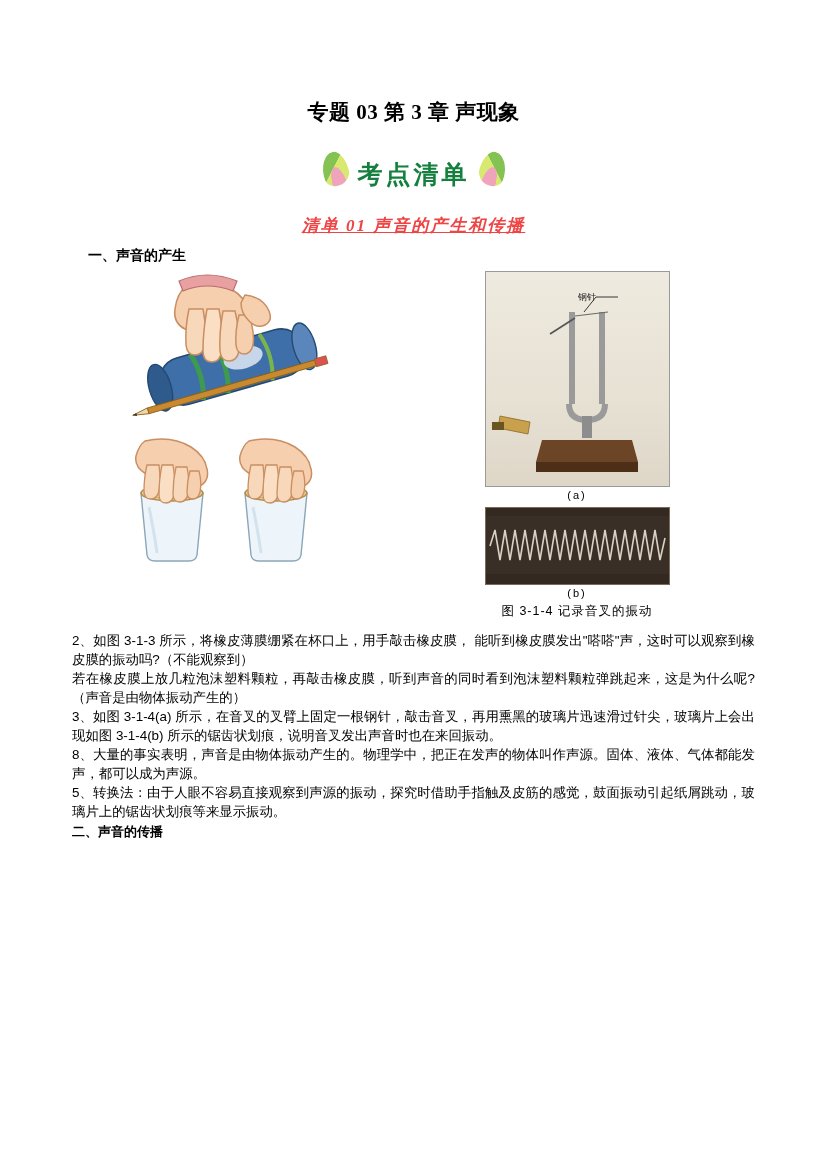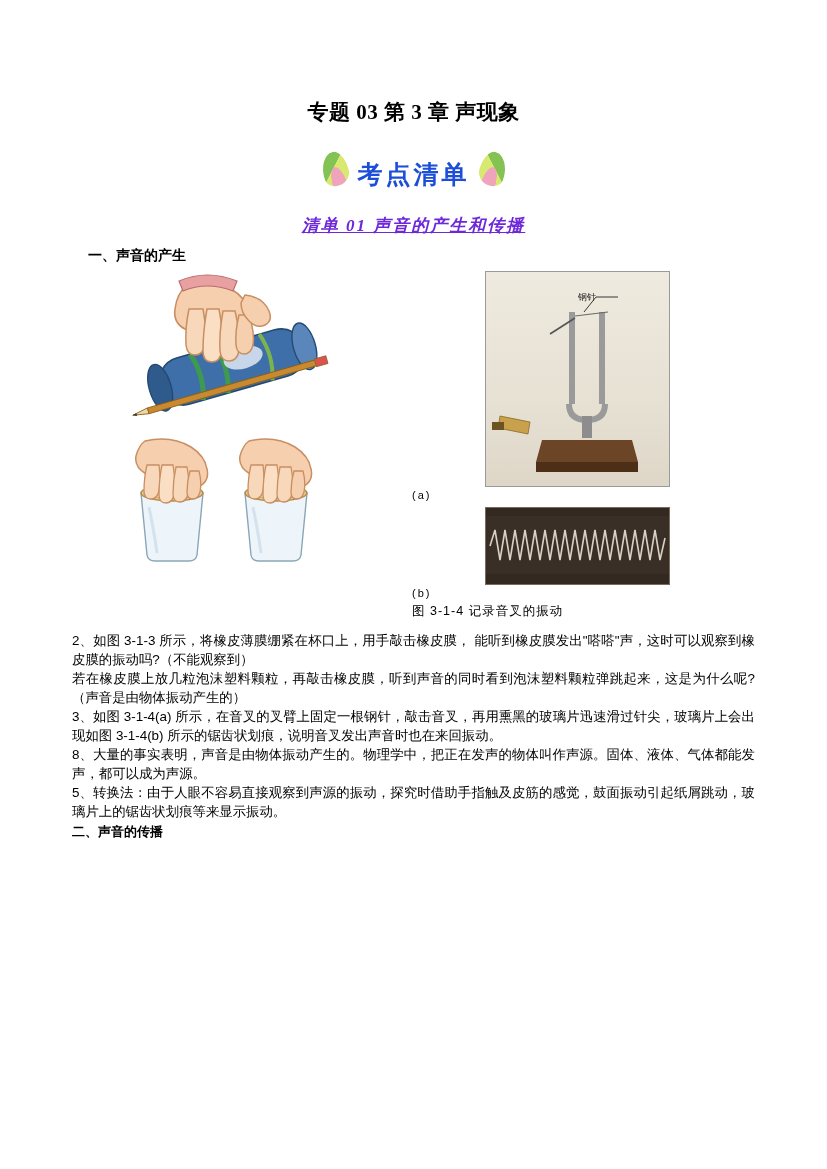--- a/index.html
+++ b/index.html
@@ -42,21 +42,21 @@
     position: relative;
   }
   .banner-inner {
     display: inline-block;
     position: relative;
     padding: 0 34px;
   }
   .banner-text {
     font-size: 25px;
     font-weight: bold;
-    color: #1d4ed8;
+    color: #15803d;
     letter-spacing: 3px;
     font-family: "Liberation Sans", sans-serif;
     position: relative;
     display: inline-block;
     padding: 2px 6px;
   }
   .banner-text::before,
   .banner-text::after {
     content: "";
     position: absolute;
@@ -75,21 +75,21 @@
   .section-heading {
     text-align: center;
     margin-top: 14px;
     margin-bottom: 8px;
   }
   .section-heading span {
     font-family: "Liberation Serif", "DejaVu Serif", serif;
     font-weight: bold;
     font-style: italic;
     font-size: 17px;
-    color: #6d28d9;
+    color: #ef4444;
     text-decoration: underline;
     letter-spacing: 2px;
   }
 
   .sub-heading {
     font-weight: bold;
     font-size: 14px;
     margin: 10px 0 4px 16px;
     font-family: "Liberation Sans", sans-serif;
   }
@@ -105,20 +105,21 @@
     left: 10px;
     top: 0;
     width: 300px;
     text-align: center;
   }
   .fig-col-right {
     position: absolute;
     left: 340px;
     top: 0;
     width: 330px;
+    text-align: center;
   }
   .fig-caption {
     font-size: 12.5px;
     font-family: "Liberation Sans", sans-serif;
     margin-top: 4px;
     letter-spacing: 1px;
   }
 
   
   .fig312 { width: 230px; height: 160px; margin: 0 auto; position: relative; }

